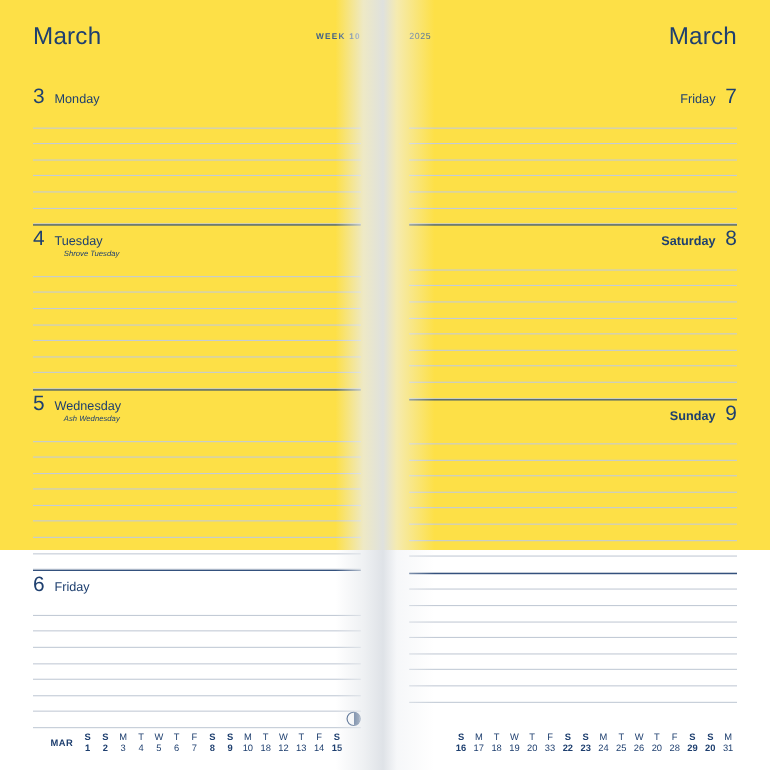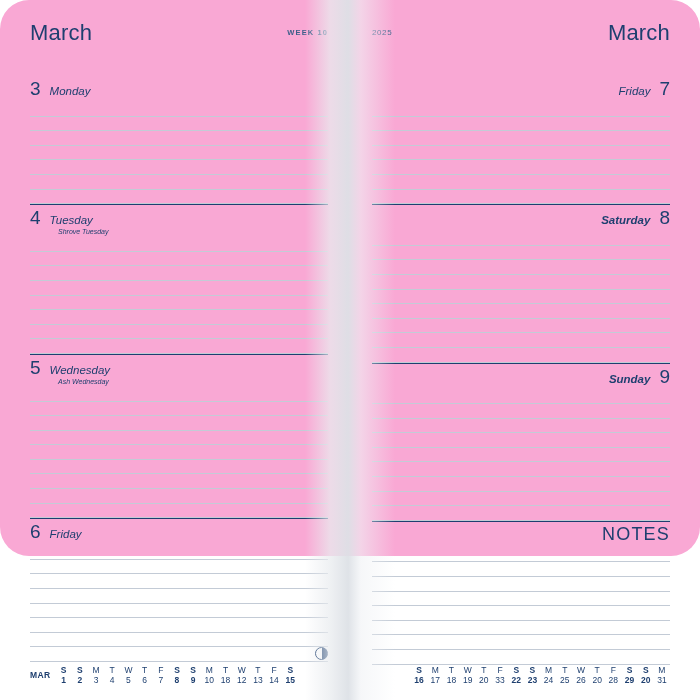--- a/index.html
+++ b/index.html
@@ -9,24 +9,23 @@
   body {
     width: 700px;
     height: 700px;
     background: #ffffff;
     font-family: "Liberation Sans", sans-serif;
     overflow: hidden;
   }
   .planner {
     position: relative;
     width: 700px;
-    height: 556px;
-    background: #f9a8d4;
+    height: 500px;
+    background: #fde047;
     display: flex;
-    border-radius: 29px;
   }
   
   .gutter {
     position: absolute;
     left: 305px;
     top: 0;
     width: 90px;
     height: 700px;
     background: linear-gradient(to right,
         rgba(255,255,255,0) 0%,
@@ -93,21 +92,20 @@
   .daynum {
     font-size: 19px;
     color: #1e3f6f;
     line-height: 1;
     font-weight: 400;
   }
   .dayname {
     font-size: 11.5px;
     color: #1e3f6f;
     line-height: 1;
-    font-style: italic;
   }
   .dayname.bold { font-weight: 700; }
   .daynote {
     font-size: 7px;
     color: #1e3f6f;
     font-style: italic;
     line-height: 1;
     margin-top: -3px;
     margin-bottom: 2px;
     padding-left: 28px;
@@ -152,21 +150,21 @@
   .strip {
     position: absolute;
     bottom: 14px;
     left: 0;
     right: 0;
     display: flex;
     align-items: center;
     font-size: 8.5px;
     color: #1e3f6f;
   }
-  .strip-left  { padding-left: 30px; padding-right: 22px; }
+  .strip-left  { padding-left: 30px; padding-right: 22px; margin-left: 16px; }
   .strip-right { padding-left: 22px; padding-right: 30px; justify-content: flex-end; }
 
   .strip-label {
     font-weight: 700;
     font-size: 8.5px;
     letter-spacing: 0.4px;
     margin-right: 5px;
     color: #1e3f6f;
   }
   .strip-row {
@@ -394,21 +392,20 @@
         <div class="line"></div>
         <div class="line"></div>
         <div class="line"></div>
         <div class="line"></div>
         <div class="line"></div>
         <div class="line"></div>
       </div>
     </div>
 
     <div class="day day-rule">
-      <div class="notes-title">NOTES</div>
       <div class="lines">
         <div class="line"></div>
         <div class="line"></div>
         <div class="line"></div>
         <div class="line"></div>
         <div class="line"></div>
         <div class="line"></div>
         <div class="line"></div>
         <div class="line"></div>
       </div>

